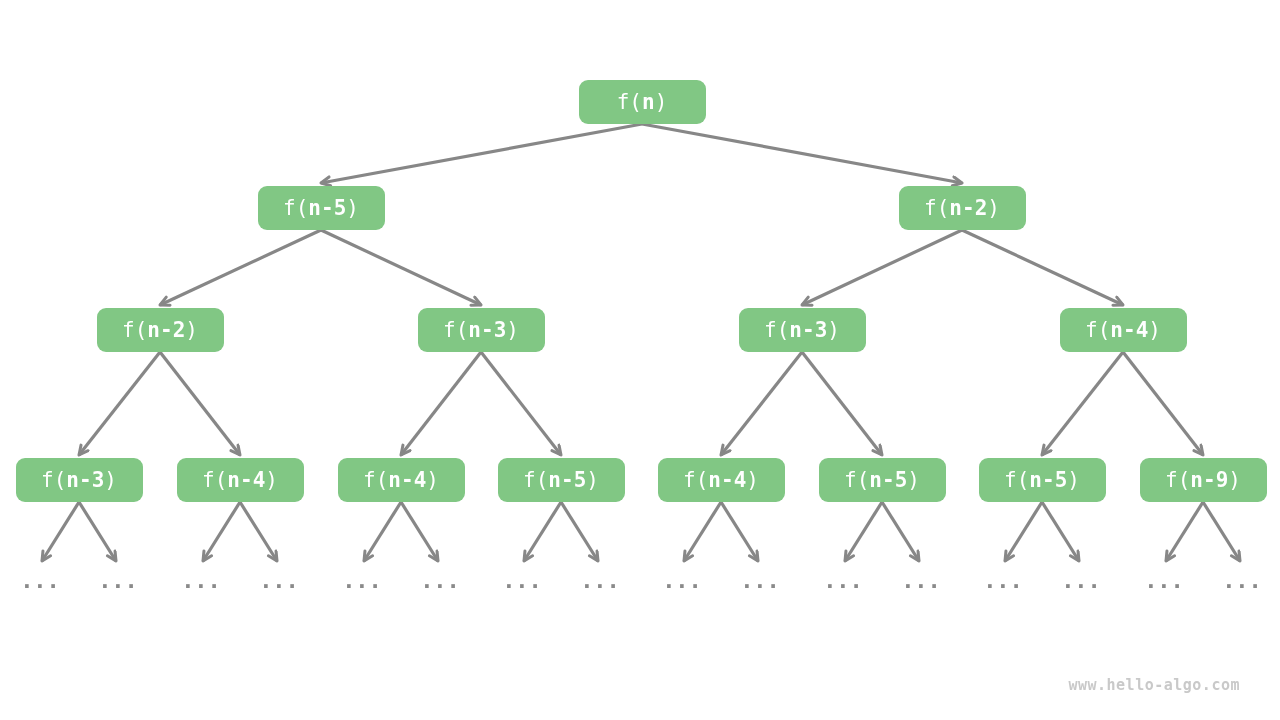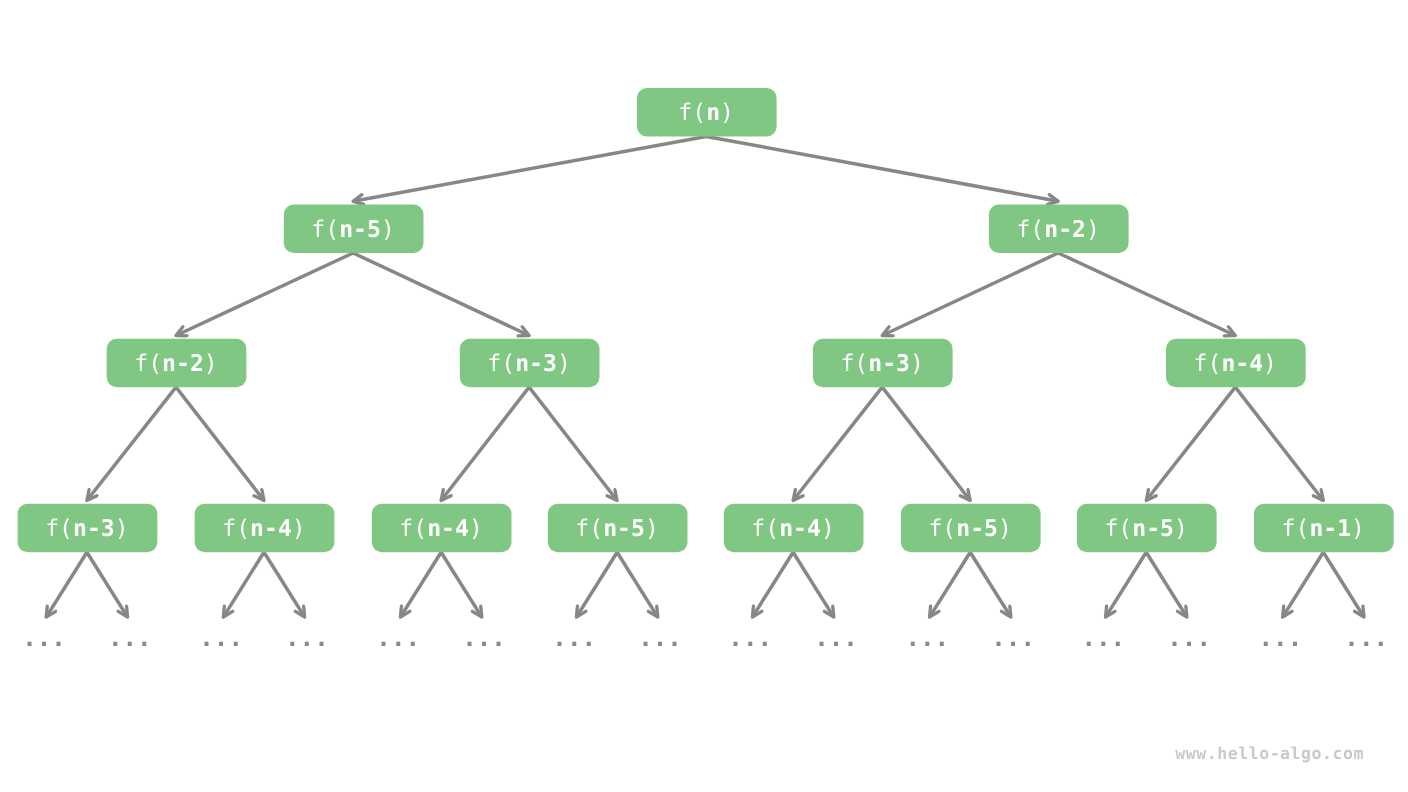--- a/index.html
+++ b/index.html
@@ -183,20 +183,20 @@
       <div class="leaf-dots" style="left: 921px;">...</div>
       <div class="node" style="left: 978.5px; top: 458px;">
         <span class="pre">f(</span>
         <span class="arg">n-5</span>
         <span class="post">)</span>
       </div>
       <div class="leaf-dots" style="left: 1003px;">...</div>
       <div class="leaf-dots" style="left: 1081px;">...</div>
       <div class="node" style="left: 1139.5px; top: 458px;">
         <span class="pre">f(</span>
-        <span class="arg">n-1</span>
+        <span class="arg">n-9</span>
         <span class="post">)</span>
       </div>
       <div class="leaf-dots" style="left: 1164px;">...</div>
       <div class="leaf-dots" style="left: 1242px;">...</div>
     </div>
   <div class="watermark">www.hello-algo.com</div>
 </div>
 
 </body></html>

